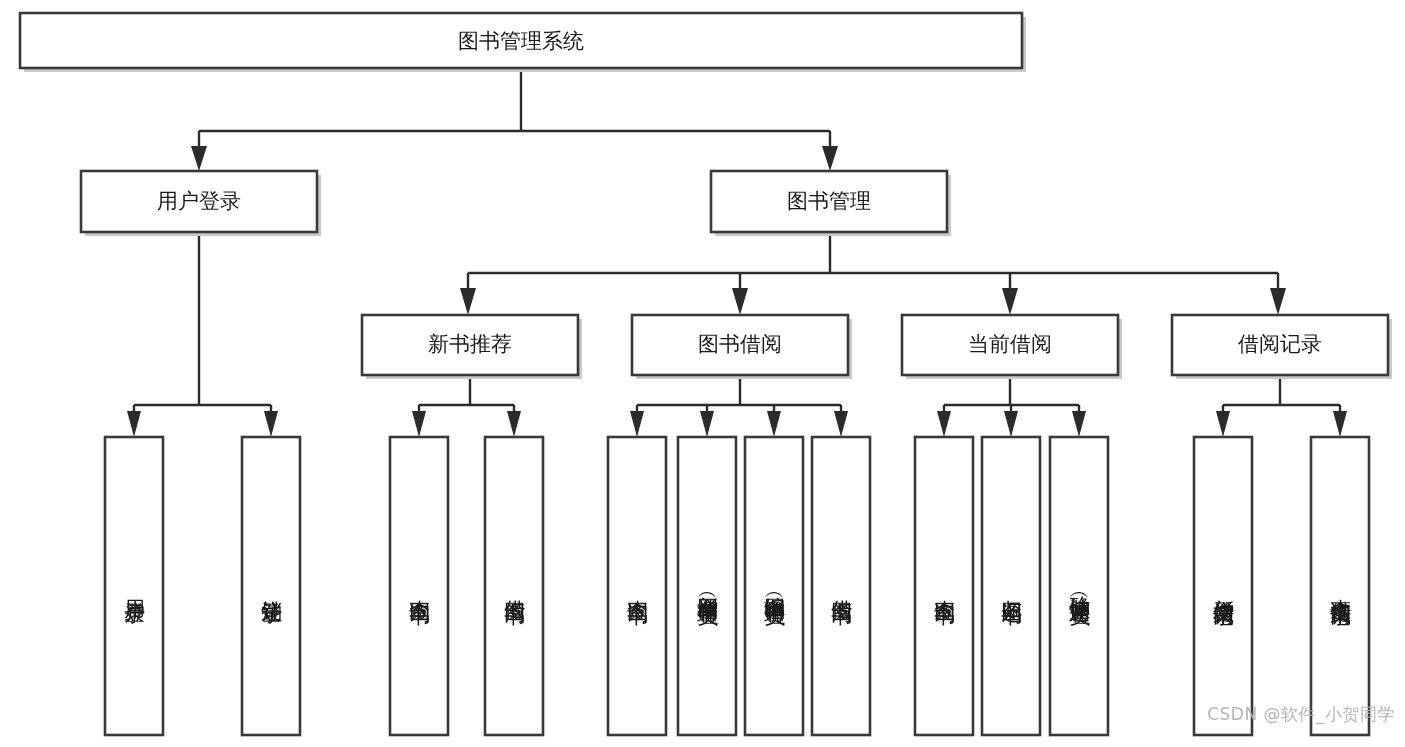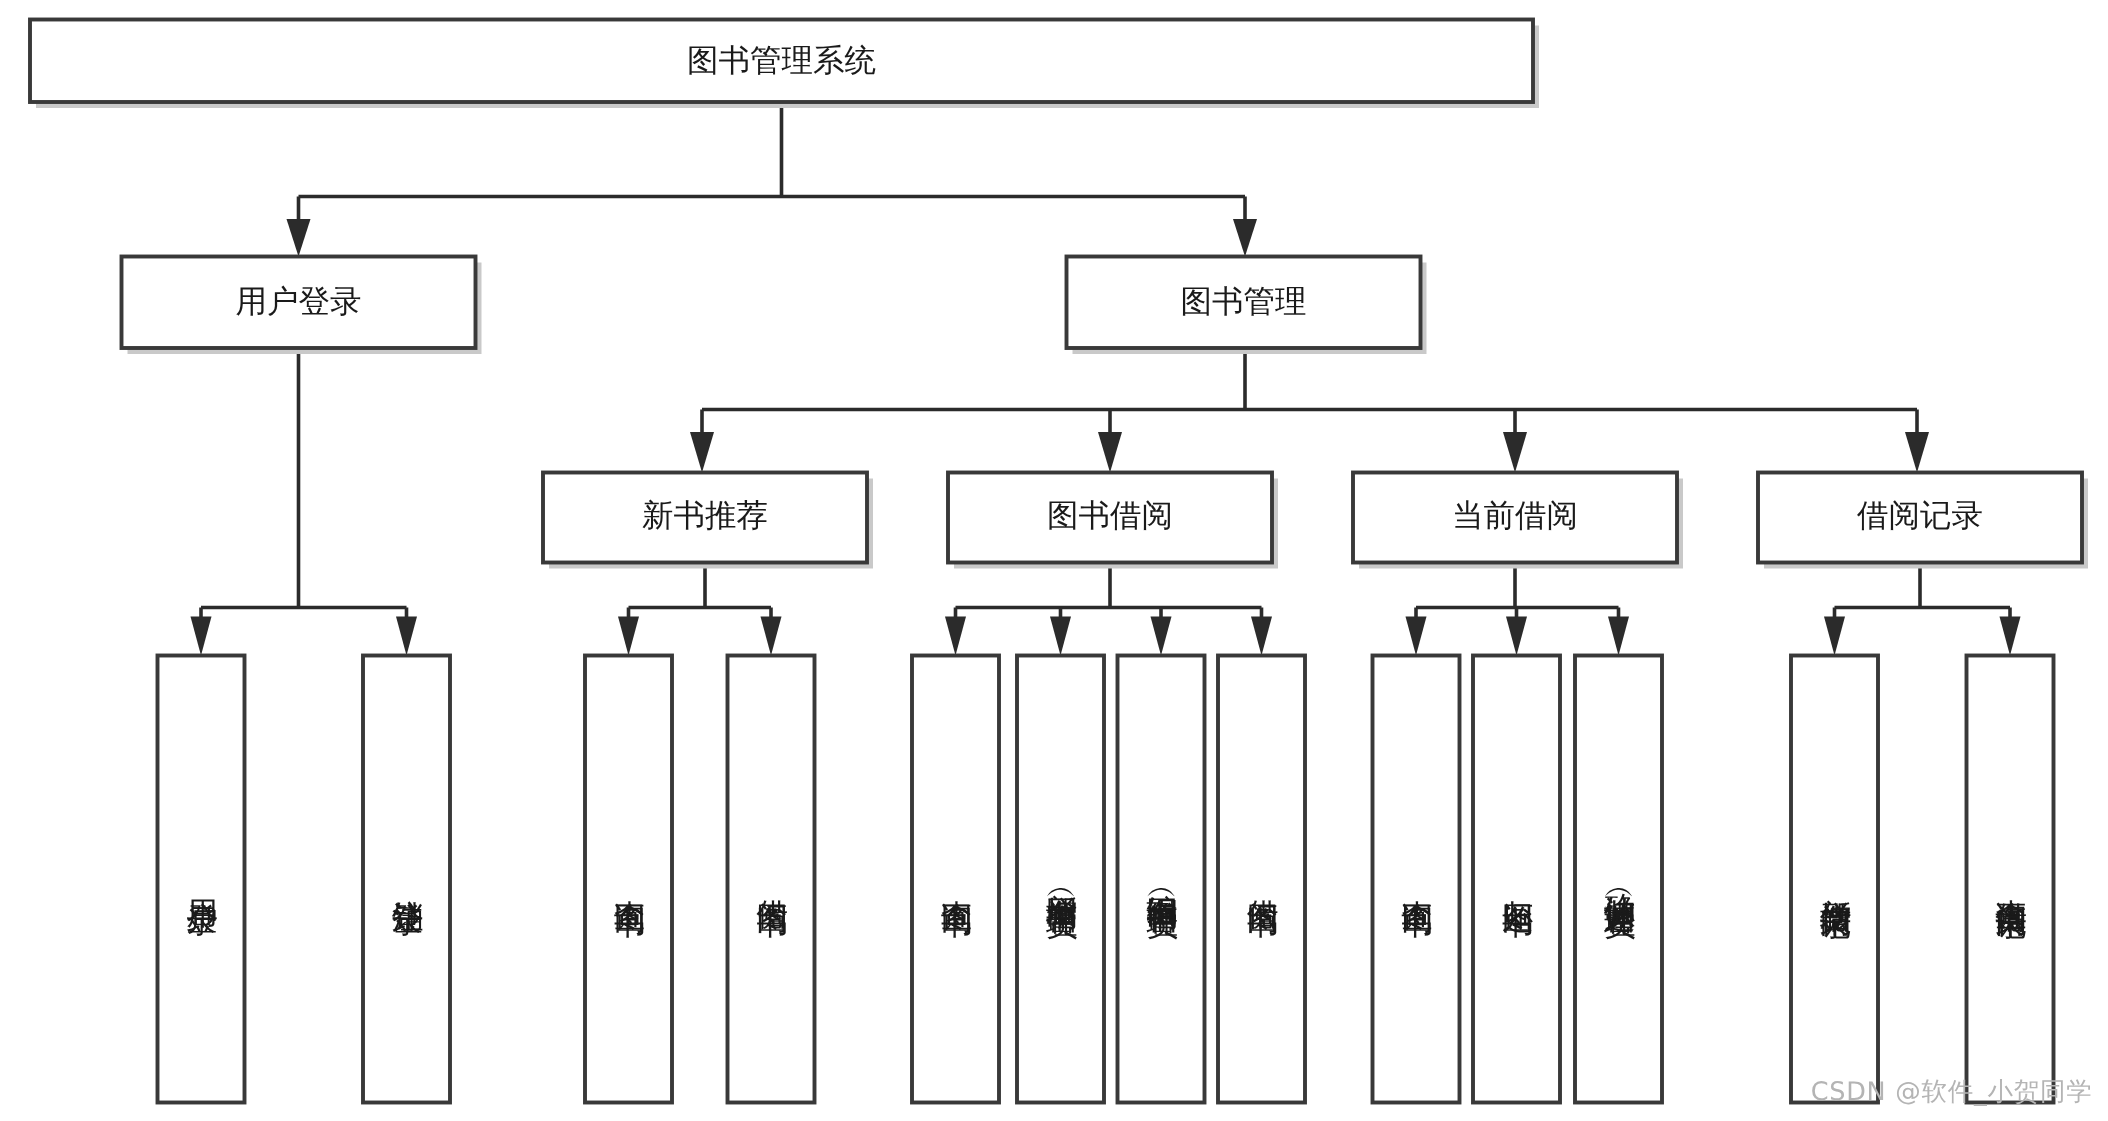--- a/index.html
+++ b/index.html
@@ -66,21 +66,21 @@
     text-align: center;
     display: flex;
     align-items: center;
     justify-content: center;
     white-space: nowrap;
     pointer-events: none;
   }
   .watermark {
     position: absolute;
     right: 10px;
-    bottom: 8px;
+    bottom: 21px;
     font-family: "DejaVu Sans", "Liberation Sans", sans-serif;
     font-size: 17px;
     color: #b4b4b4;
     letter-spacing: 0.5px;
     white-space: nowrap;
   }
 </style>
 </head>
 <body>
 

